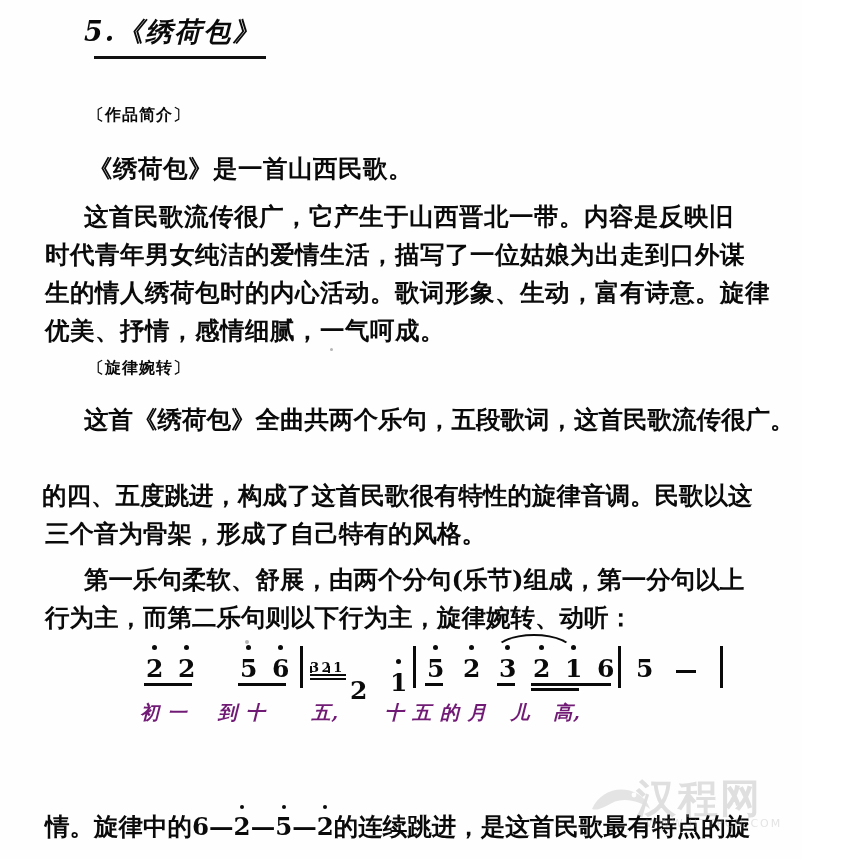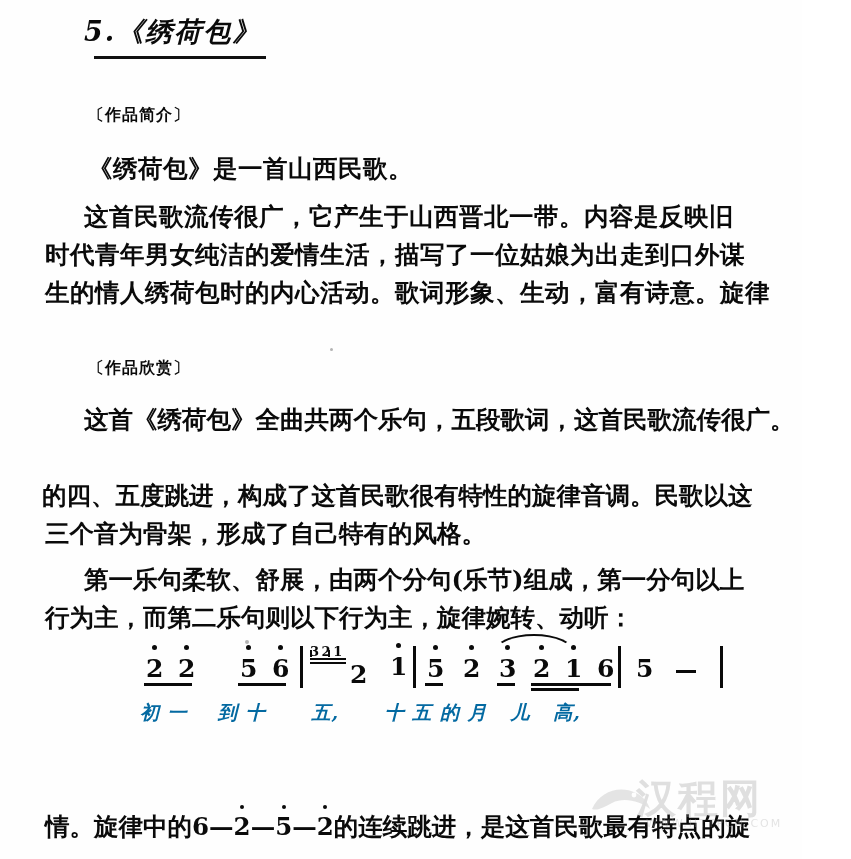--- a/index.html
+++ b/index.html
@@ -194,21 +194,21 @@
 
   
   .lyrics {
     position: absolute;
     left: 140px;
     top: 700px;
     font-size: 19px;
     font-weight: bold;
     font-style: italic;
     font-family: "DejaVu Serif", "Liberation Serif", serif;
-    color: #0369a1;
+    color: #701a75;
     white-space: pre;
     letter-spacing: 1px;
   }
 
   
   .watermark {
     position: absolute;
     right: 6px;
     bottom: 18px;
     width: 206px;
@@ -261,22 +261,23 @@
     <div class="title-rule"></div>
   </div>
 
   <div class="section-head ink" style="left:88px; top:105px;">〔作品简介〕</div>
 
   <div class="line hand" style="left:88px; top:152px;">《绣荷包》是一首山西民歌。</div>
 
   <div class="line hand" style="left:84px; top:200px;">这首民歌流传很广，它产生于山西晋北一带。内容是反映旧</div>
   <div class="line hand" style="left:45px; top:238px;">时代青年男女纯洁的爱情生活，描写了一位姑娘为出走到口外谋</div>
   <div class="line hand" style="left:45px; top:276px;">生的情人绣荷包时的内心活动。歌词形象、生动，富有诗意。旋律</div>
-
-  <div class="section-head ink" style="left:88px; top:358px;">〔作品欣赏〕</div>
+  <div class="line hand" style="left:45px; top:314px;">优美、抒情，感情细腻，一气呵成。</div>
+
+  <div class="section-head ink" style="left:88px; top:358px;">〔旋律婉转〕</div>
 
   <div class="line reg" style="left:84px; top:403px;">这首《绣荷包》全曲共两个乐句，五段歌词，这首民歌流传很广。</div>
   <div class="line reg" style="left:42px; top:479px;">的四、五度跳进，构成了这首民歌很有特性的旋律音调。民歌以这</div>
   <div class="line reg" style="left:45px; top:517px;">三个音为骨架，形成了自己特有的风格。</div>
 
   <div class="line reg" style="left:84px; top:563px;">第一乐句柔软、舒展，由两个分句(乐节)组成，第一分句以上</div>
   <div class="line reg" style="left:45px; top:601px;">行为主，而第二乐句则以下行为主，旋律婉转、动听：</div>
 
   <div class="score">
 
@@ -285,21 +286,21 @@
       <div class="note" style="left:38px;"><span class="glyph dot-hi">2</span></div>
       <div class="beam" style="left:4px; width:48px;"></div>
 
       <div class="note" style="left:100px;"><span class="glyph dot-hi">5</span></div>
       <div class="note" style="left:132px;"><span class="glyph dot-hi">6</span></div>
       <div class="beam" style="left:98px; width:48px;"></div>
     </div>
 
     <div class="barline" style="left:160px;"></div>
 
-    <div class="measure" style="left:168px; width:100px;">
+    <div class="measure" style="left:168px; width:100px;margin-top:16px;">
       <div class="grace" style="left:2px;">3 2 1</div>
       <div class="grace-beam" style="left:2px; top:20px; width:36px;"></div>
       <div class="grace-beam" style="left:2px; top:24px; width:36px;"></div>
       <div class="tick" style="left:2px; top:12px;"></div>
       <div class="tick" style="left:20px; top:12px;"></div>
       <div class="note" style="left:42px; top:22px;"><span class="glyph">2</span></div>
       <div class="note" style="left:82px; top:14px;"><span class="glyph dot-hi">1</span></div>
     </div>
 
     <div class="barline" style="left:273px;"></div>

